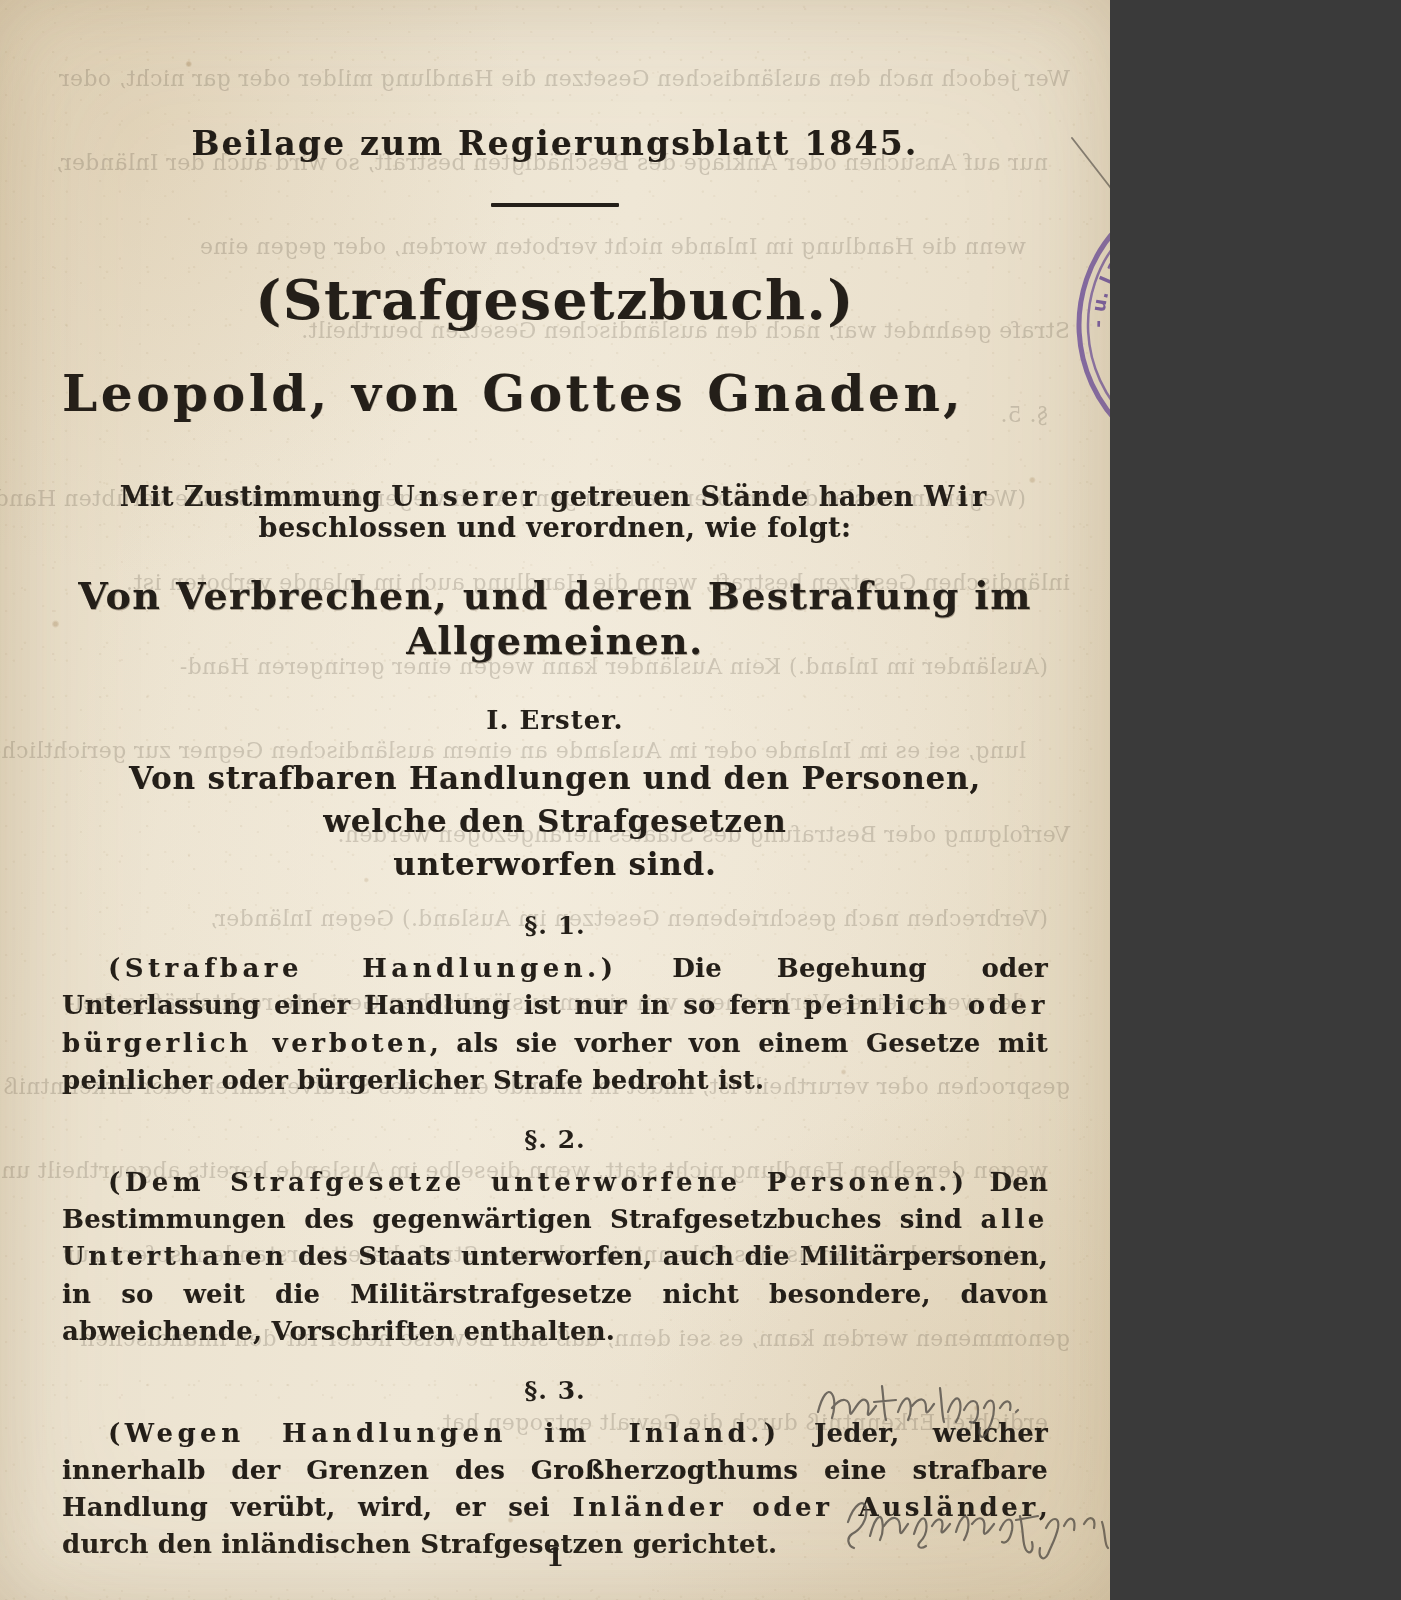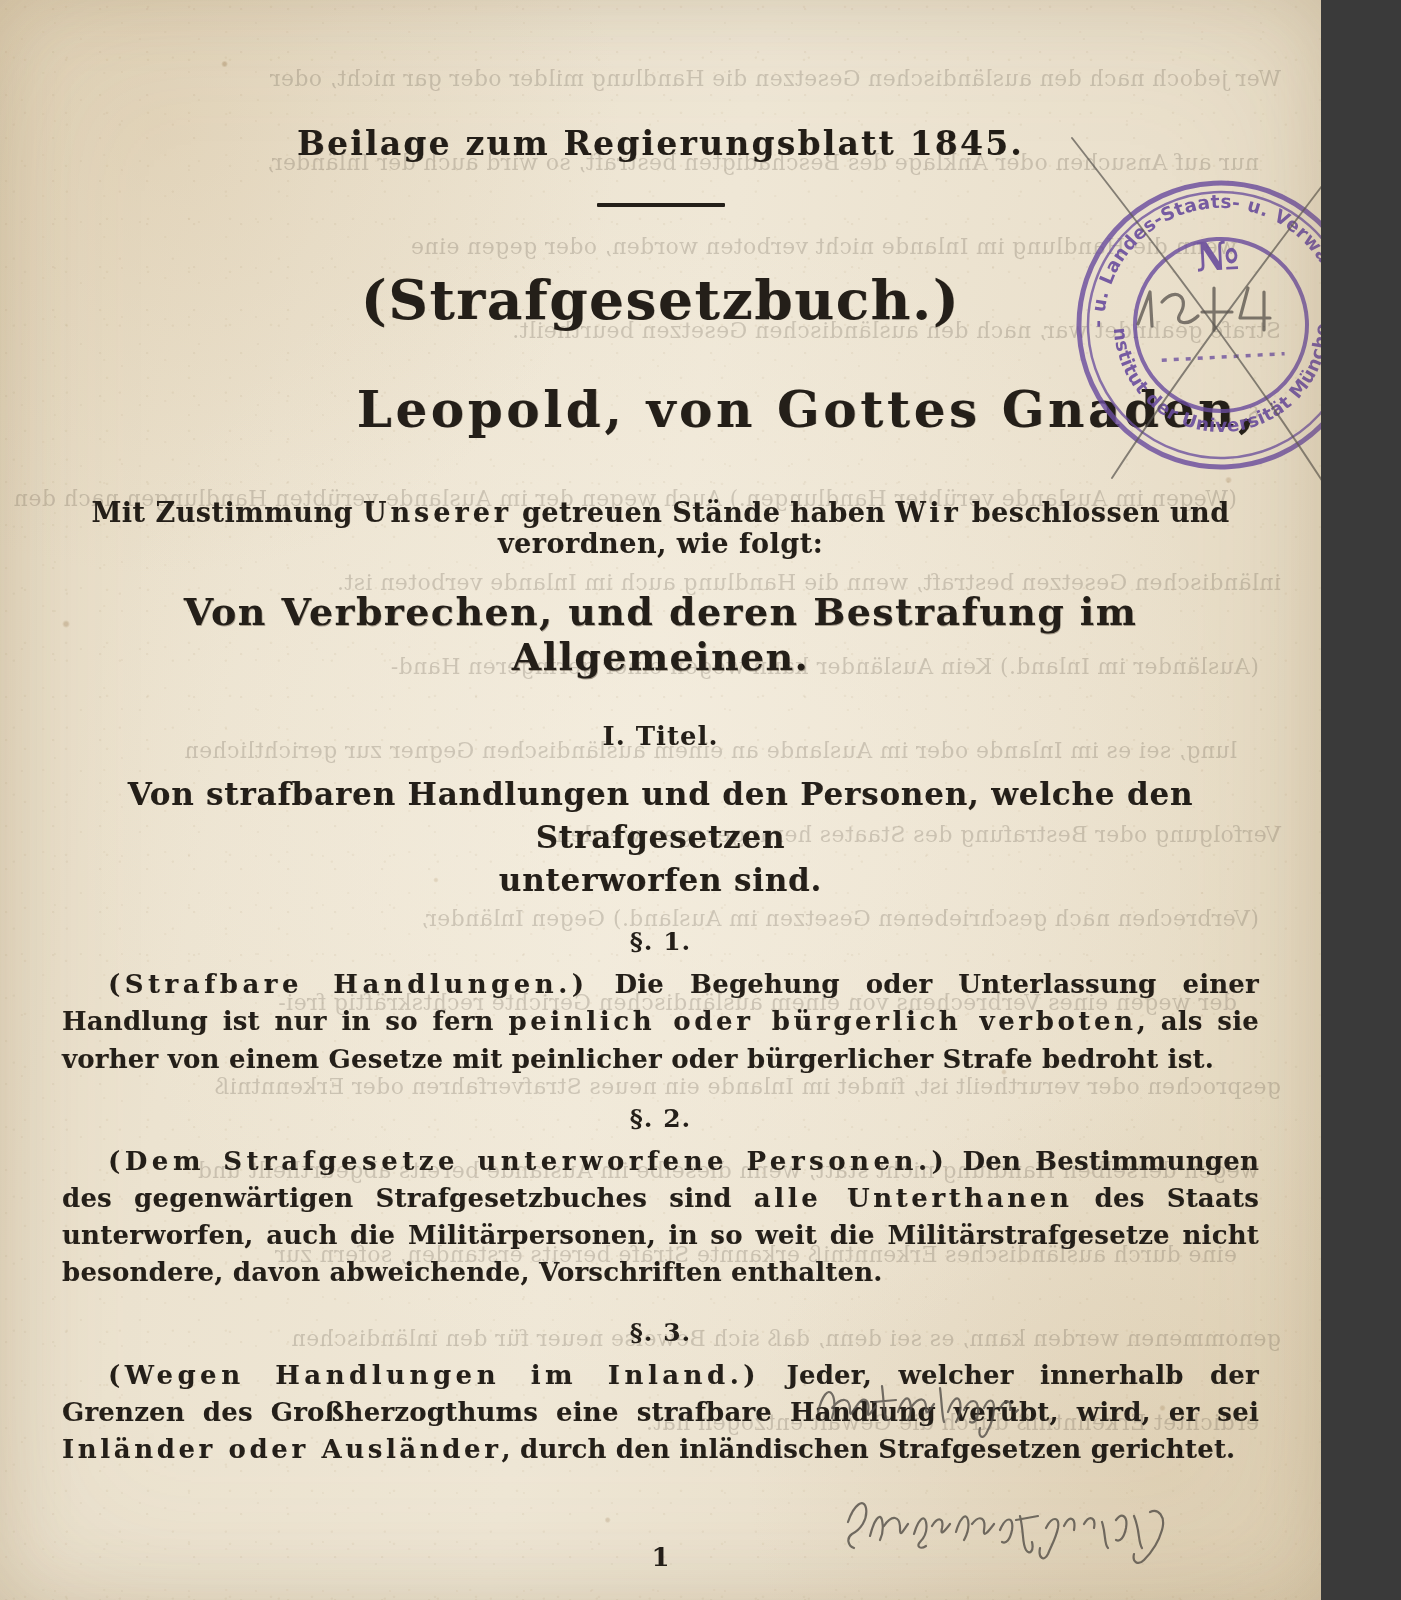--- a/index.html
+++ b/index.html
@@ -1,21 +1,21 @@
 <!DOCTYPE html>
 <html><head>
 <meta charset="utf-8">
 <style>
   html, body {
     margin: 0; padding: 0;
     background: #3a3a3a;
   }
   .page {
     position: relative;
-    width: 1321px;
+    width: 1110px;
     height: 1600px;
     overflow: hidden;
     background:
       radial-gradient(ellipse 50% 40% at 12% 8%,  rgba(208,186,150,0.30), rgba(208,186,150,0) 70%),
       radial-gradient(ellipse 45% 35% at 88% 92%, rgba(205,182,146,0.28), rgba(205,182,146,0) 70%),
       radial-gradient(ellipse 60% 50% at 50% 50%, rgba(247,241,228,0.55), rgba(247,241,228,0) 75%),
       linear-gradient(100deg, #e6dac2 0%, #ece3d0 22%, #efe7d6 48%, #eae0cc 74%, #e3d7bd 100%);
     font-family: "DejaVu Serif", serif;
     color: #241f19;
   }
@@ -99,25 +99,25 @@
   }
   .paren-title {
     text-align: center;
     font-size: 55px;
     font-weight: 700;
     letter-spacing: 1.5px;
     margin-top: 60px;
     text-shadow: 0.5px 0.4px 0 rgba(60,48,32,0.32);
   }
   .sovereign {
-    text-align: right;
+    text-align: left;
     font-size: 50px;
     font-weight: 700;
     letter-spacing: 3.6px;
-    margin-top: 48px;
+    margin-top: 32px;
     text-shadow: 0.6px 0.4px 0 rgba(60,48,32,0.34);
   }
   .sovereign-sub {
     text-align: center;
     font-size: 33px;
     font-weight: 700;
     letter-spacing: 1.2px;
     margin-top: 28px;
     text-shadow: 0.4px 0.3px 0 rgba(60,48,32,0.30);
   }
@@ -268,21 +268,21 @@
     <div class="hdr fraktur">Beilage zum Regierungsblatt 1845.</div>
     <div class="rule"></div>
 
     <div class="paren-title fraktur">(Strafgesetzbuch.)</div>
     <div class="sovereign fraktur">Leopold, von Gottes Gnaden,</div>
 
     <div class="preamble fraktur"><span>Mit Zustimmung </span><span class="sp">Unserer</span><span> getreuen Stände haben </span><span class="sp">Wir</span><span> beschlossen und verordnen, wie folgt:</span></div>
 
     <div class="part-heading fraktur">Von Verbrechen, und deren Bestrafung im Allgemeinen.</div>
 
-    <div class="titel fraktur">I. Titel.</div>
+    <div class="titel fraktur">I. Erster.</div>
     <div class="titel-heading fraktur">
       <span>Von strafbaren Handlungen und den Personen, welche den Strafgesetzen</span><br>
       <span>unterworfen sind.</span>
     </div>
 
     <div id="paragraphs">
         <div class="para-num fraktur">§. 1.</div>
         <div class="para-body fraktur"><span class="indent"></span><span class="rub">(Strafbare Handlungen.)</span><span> Die Begehung oder Unterlassung einer Handlung ist nur in so fern </span><span class="em">peinlich oder bürgerlich verboten</span><span>, als sie vorher von einem Gesetze mit peinlicher oder bürgerlicher Strafe bedroht ist.</span></div>
         <div class="para-num fraktur">§. 2.</div>
         <div class="para-body fraktur"><span class="indent"></span><span class="rub">(Dem Strafgesetze unterworfene Personen.)</span><span> Den Bestimmungen des gegenwärtigen Strafgesetzbuches sind </span><span class="em">alle Unterthanen</span><span> des Staats unterworfen, auch die Militärpersonen, in so weit die Militärstrafgesetze nicht besondere, davon abweichende, Vorschriften enthalten.</span></div>

